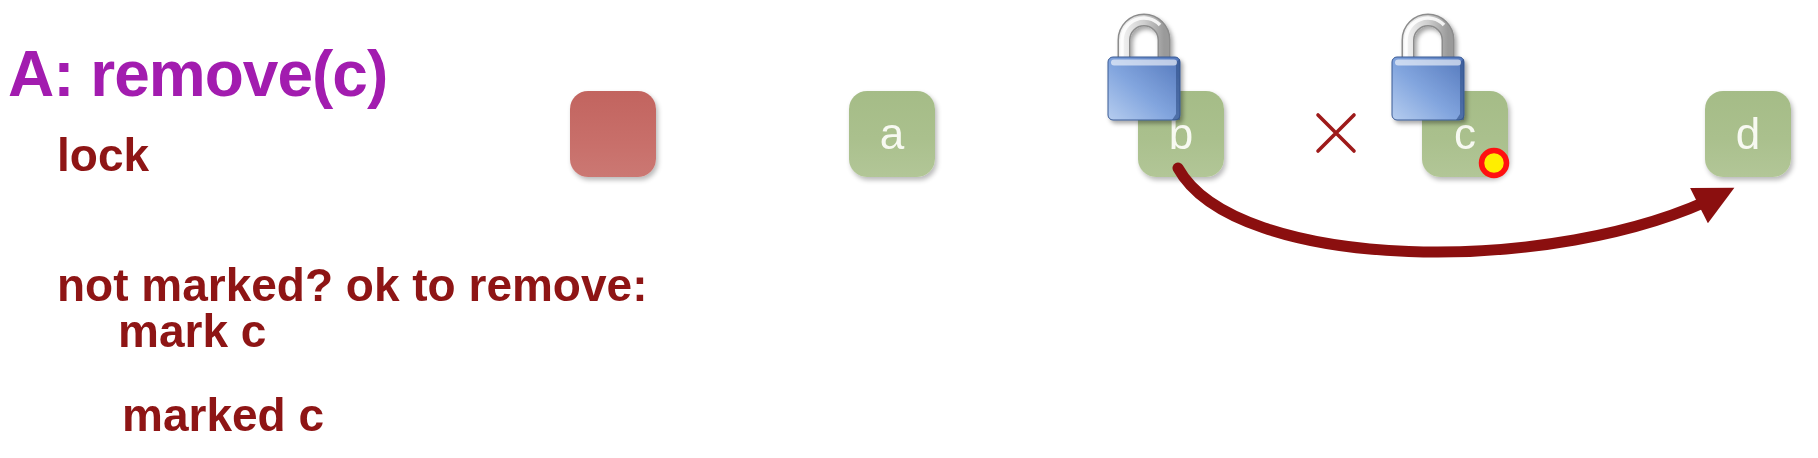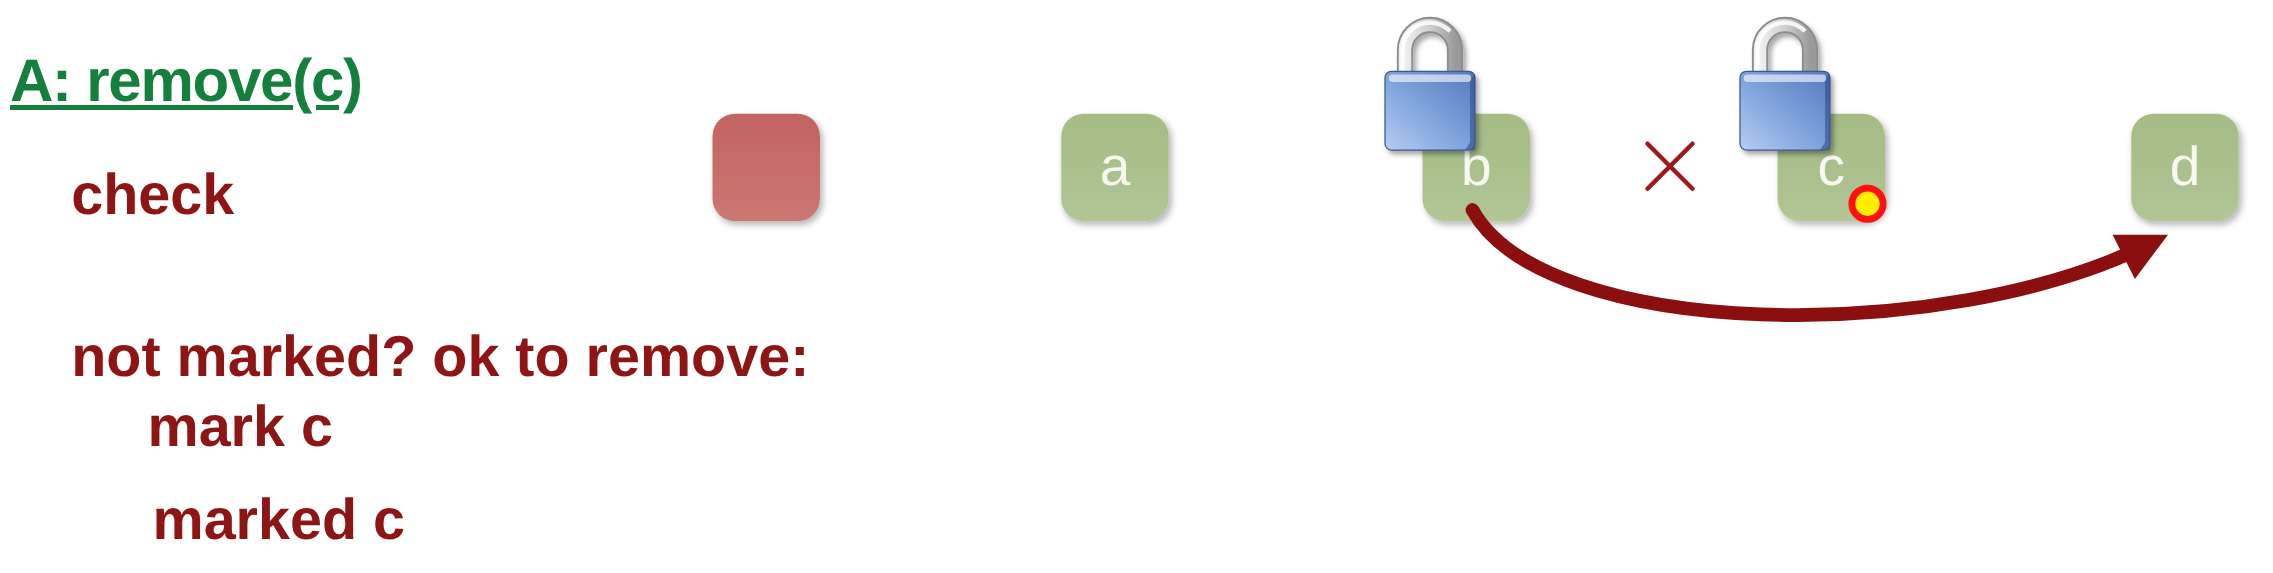--- a/index.html
+++ b/index.html
@@ -2,31 +2,31 @@
 <html><head>
 <meta charset="utf-8">
 <style>
   html,body{margin:0;padding:0;background:#ffffff;}
   #canvas{
     position:relative;width:1818px;height:458px;overflow:hidden;background:#ffffff;
     font-family:"Liberation Sans", sans-serif;
   }
   
   #title{
-    position:absolute;left:8px;top:42px;font-size:48px;font-weight:bold;
-    color:#15803d;letter-spacing:-1px;white-space:nowrap;line-height:1;text-decoration:underline;
+    position:absolute;left:8px;top:42px;font-size:64px;font-weight:bold;
+    color:#a21caf;letter-spacing:-1px;white-space:nowrap;line-height:1;
   }
   .prog-line{
     position:absolute;font-size:46px;font-weight:bold;color:#8E1515;
     white-space:nowrap;line-height:1;
   }
   #line-0{left:57px;top:132px;}
   #line-1{left:57px;top:197px;}
   #line-2{left:57px;top:262px;}
-  #line-3{left:118px;top:318px;}
+  #line-3{left:118px;top:308px;}
   #line-4{left:122px;top:392px;}
   
   .node{
     position:absolute;top:91px;width:86px;height:86px;border-radius:18px;
     display:flex;align-items:center;justify-content:center;
     font-size:44px;line-height:1;color:#F7F9F1;
     box-shadow:2px 3px 5px rgba(0,0,0,0.28);
   }
   .node-head{left:570px;background:linear-gradient(180deg,#C2645F 0%,#C86F6A 60%,#CB7873 100%);}
   .node-green{background:linear-gradient(180deg,#A5BC87 0%,#AAC08D 55%,#B2C697 100%);}
@@ -36,21 +36,21 @@
   #node-d{left:1705px;}
   
   #overlay{position:absolute;left:0;top:0;width:1818px;height:458px;pointer-events:none;}
 </style>
 </head>
 <body>
 
 <div id="canvas">
 
   <div id="title">A: remove(c)</div>
-  <div id="line-0" class="prog-line">check</div>
+  <div id="line-0" class="prog-line">lock</div>
   <div id="line-2" class="prog-line">not marked? ok to remove:</div>
   <div id="line-3" class="prog-line">mark c</div>
   <div id="line-4" class="prog-line">marked c</div>
 
   <div class="node node-head" id="node-head"></div>
   <div class="node node-green" id="node-a">
     <span>a</span>
   </div>
   <div class="node node-green" id="node-b">
     <span>b</span>

